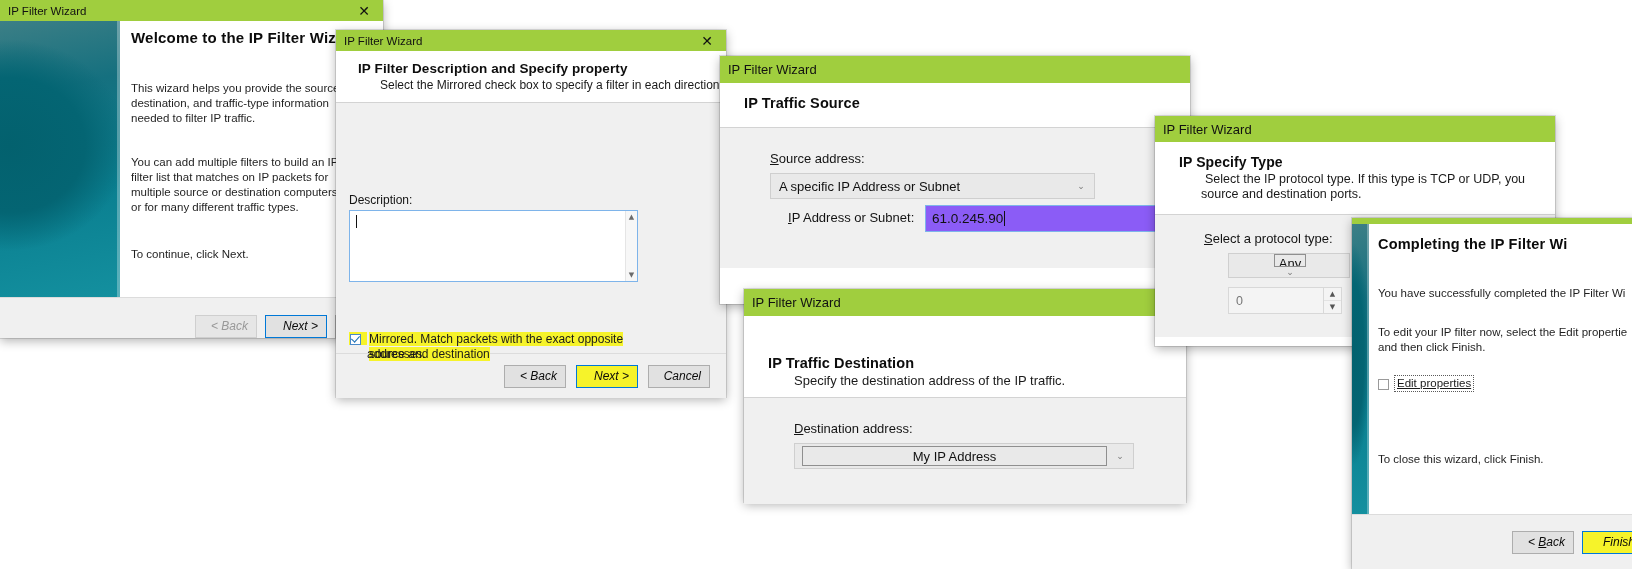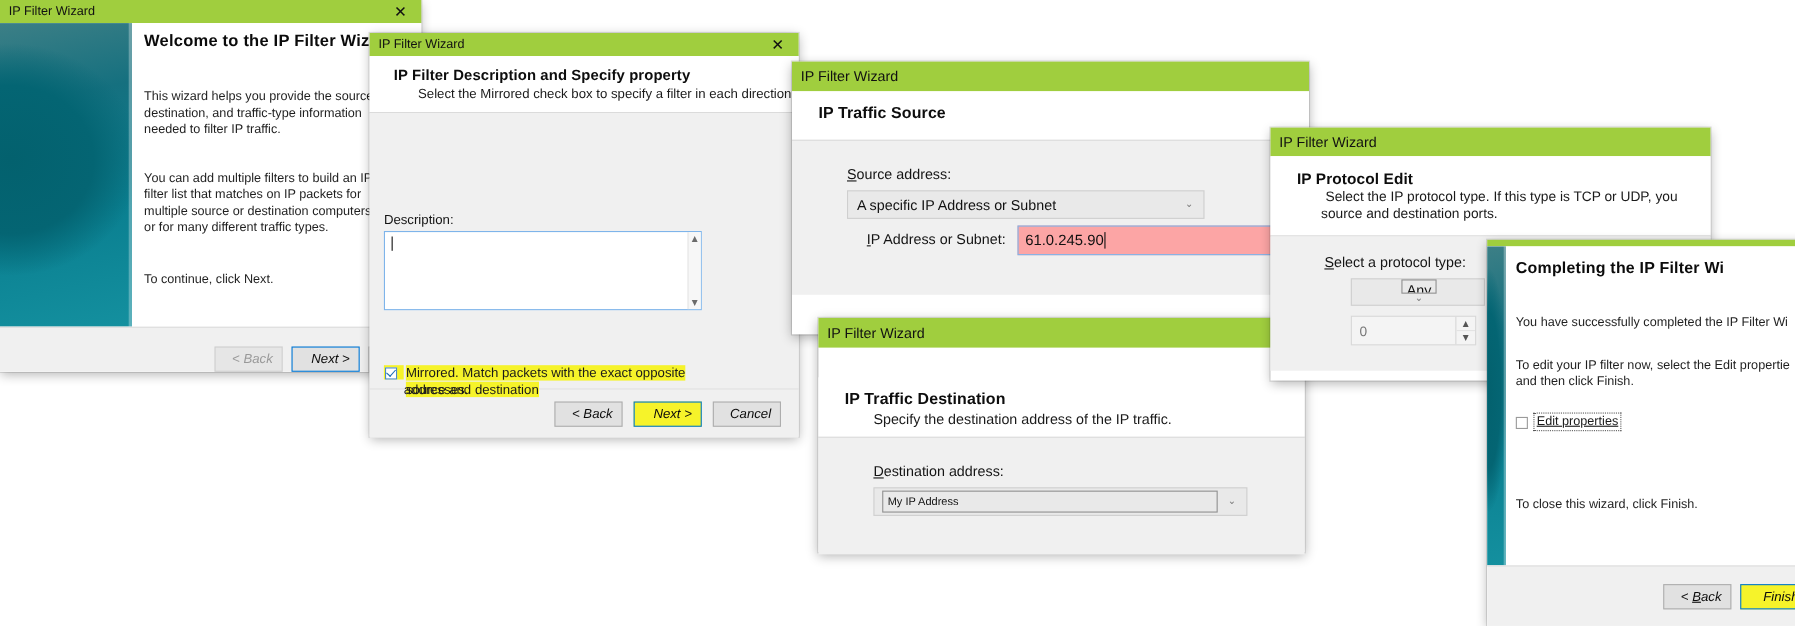--- a/index.html
+++ b/index.html
@@ -58,21 +58,21 @@
   .combo .cv{flex:1;white-space:nowrap;overflow:hidden;}
   .combo .car{
     width:26px;display:flex;align-items:center;justify-content:center;
     color:#7a7a7a;font-size:9px;font-family:"DejaVu Sans",sans-serif;
   }
   .combo.sel .cv{
     border:1px solid #8f8f8f;background:#e9e9e9;margin:0 0 0 -1px;
     padding:2px 4px;height:20px;line-height:16px;box-sizing:border-box;
   }
   .txt{
-    background:#fca5a5;border:1px solid #7eb4ea;height:25px;box-sizing:border-box;
+    background:#8b5cf6;border:1px solid #7eb4ea;height:25px;box-sizing:border-box;
     display:flex;align-items:center;padding-left:6px;font-size:12.5px;color:#111;
     position:relative;
   }
   .caret{display:inline-block;width:1px;height:13px;background:#111;margin-left:1px;}
   .spin{
     background:#f4f4f4;border:1px solid #d8d8d8;height:27px;box-sizing:border-box;
     display:flex;align-items:stretch;font-size:12.5px;color:#777;
   }
   .spin .sv{flex:1;display:flex;align-items:center;padding-left:7px;}
   .spin .sb{width:17px;border-left:1px solid #d8d8d8;display:flex;flex-direction:column;}
@@ -230,33 +230,33 @@
     <p style="margin-left:26px;font-size:13px;">Specify the destination address of the IP traffic.</p>
   </div>
   <div class="hdrline"></div>
 
   <div class="bodyarea" style="height:106px;position:relative;">
     <div class="lbl" style="position:absolute;left:50px;top:23px;font-size:13px;">
       <u>D</u><span>estination address:</span>
     </div>
 
     <div class="combo sel" style="position:absolute;left:50px;top:45px;width:340px;height:26px;">
-      <span class="cv" style="font-size:10px;">My IP Address</span>
+      <span class="cv" style="font-size:13px;text-align:center;">My IP Address</span>
       <span class="car">⌄</span>
     </div>
   </div>
 </div>
 
 <div class="win shadow" id="w-proto" style="left:1155px;top:116px;width:400px;height:230px;">
   <div class="titlebar" style="height:26px;">
     <span class="ttl" style="font-size:13px;">IP Filter Wizard</span>
   </div>
 
   <div class="hdr" style="padding:12px 0 12px 24px;">
-    <h1 style="font-size:14px;">IP Protocol Edit</h1>
+    <h1 style="font-size:14px;">IP Specify Type</h1>
     <p style="margin-left:26px;font-size:12.5px;">Select the IP protocol type. If this type is TCP or UDP, you</p>
     <p style="font-size:12.5px;">source and destination ports.</p>
   </div>
   <div class="hdrline"></div>
 
   <div class="bodyarea" style="height:122px;position:relative;">
     <div class="lbl" style="position:absolute;left:49px;top:16px;font-size:13px;">
       <u>S</u><span>elect a protocol type:</span>
     </div>
 

